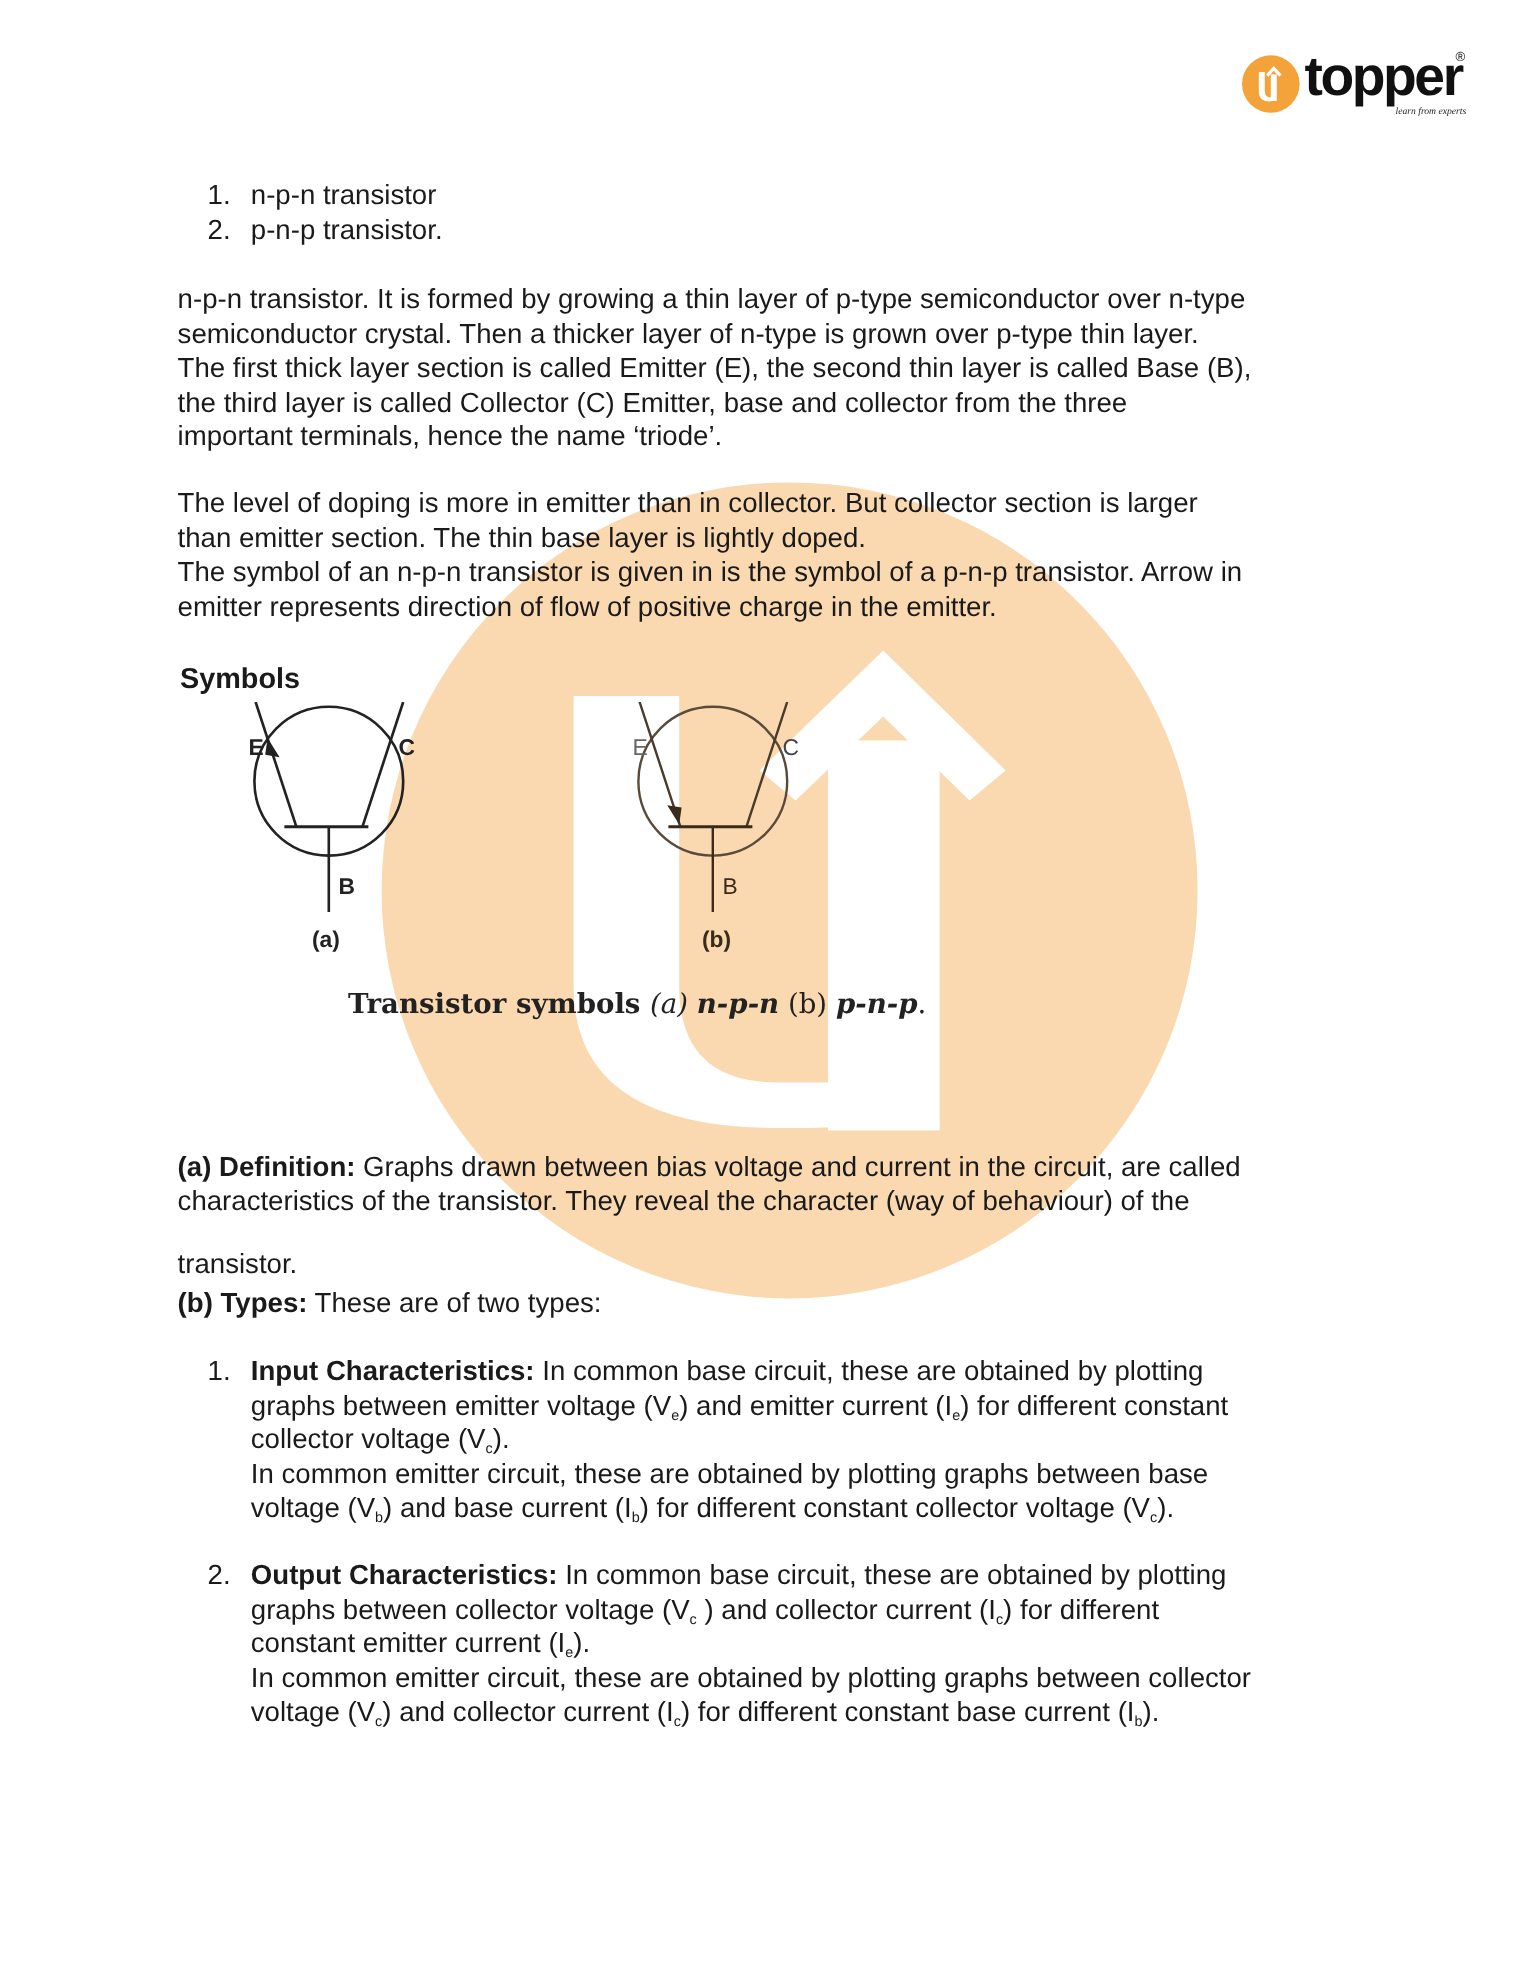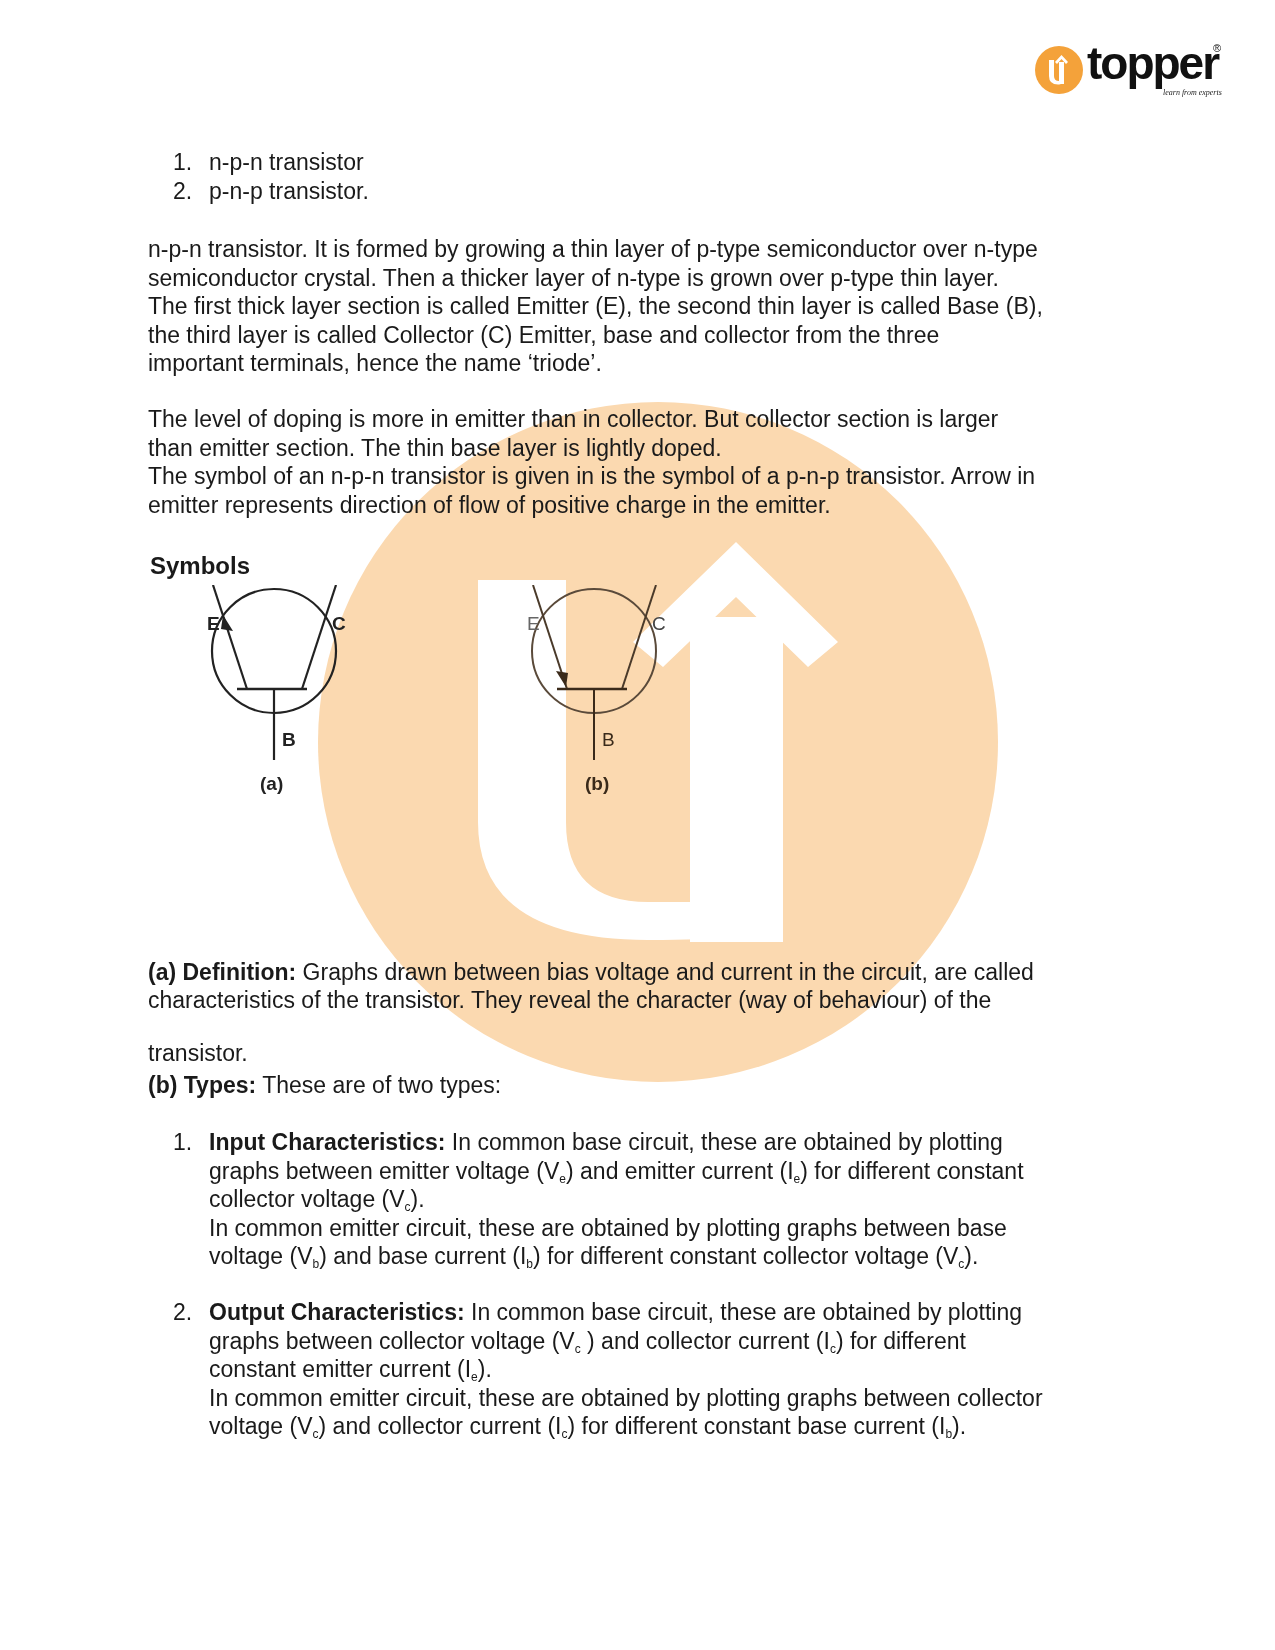--- a/index.html
+++ b/index.html
@@ -118,20 +118,26 @@
       <line x1="136" y1="0" x2="102" y2="104" stroke="#4a3a2a" stroke-width="2"></line>
       <line x1="37" y1="104" x2="107" y2="104" stroke="#3a2a1a" stroke-width="2.4"></line>
       <line x1="74" y1="104" x2="74" y2="175" stroke="#3a2a1a" stroke-width="2"></line>
     </svg>
     <span class="diag-label" style="left:7px;top:28px;color:#666;font-weight:normal;">E</span>
     <span class="diag-label" style="left:132px;top:28px;color:#444;font-weight:normal;">C</span>
     <span class="diag-label" style="left:82px;top:144px;color:#3a2a1a;font-weight:normal;">B</span>
     <span class="diag-label" style="left:65px;top:188px;color:#3a2a1a;">(b)</span>
   </div>
 
+  <div class="caption">
+    <span class="bold">Transistor symbols </span><i>(a)</i>
+    <i class="bold">n-p-n</i>
+    <span>(b)</span>
+    <i class="bold">p-n-p</i><span>.</span>
+  </div>
 
 
   <div>
     <span class="txt" style="left:148px;top:958px;">
       <span class="bold">(a) Definition:</span><span> Graphs drawn between bias voltage and current in the circuit, are called</span>
     </span>
     <span class="txt" style="left:148px;top:986px;">characteristics of the transistor. They reveal the character (way of behaviour) of the</span>
     <span class="txt" style="left:148px;top:1015px;margin-top:24px;">transistor.</span>
   </div>
 

